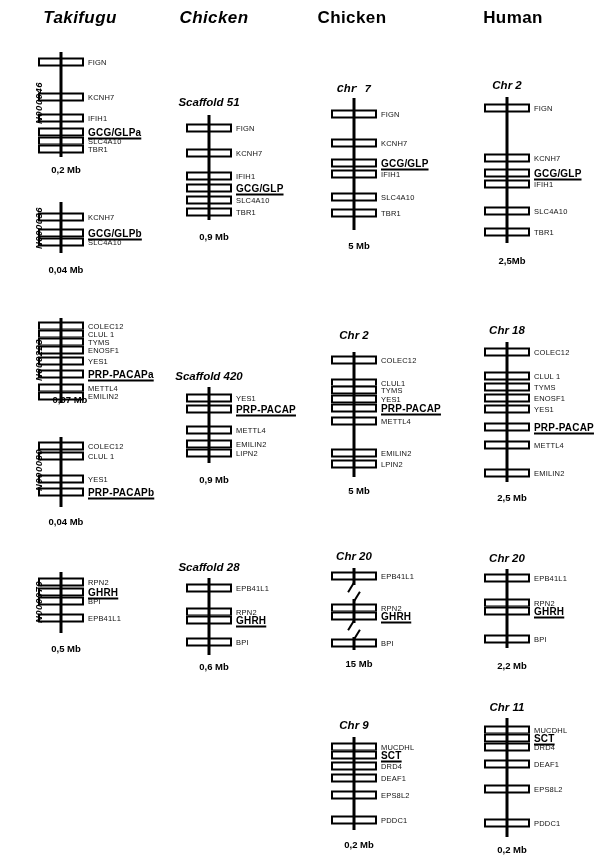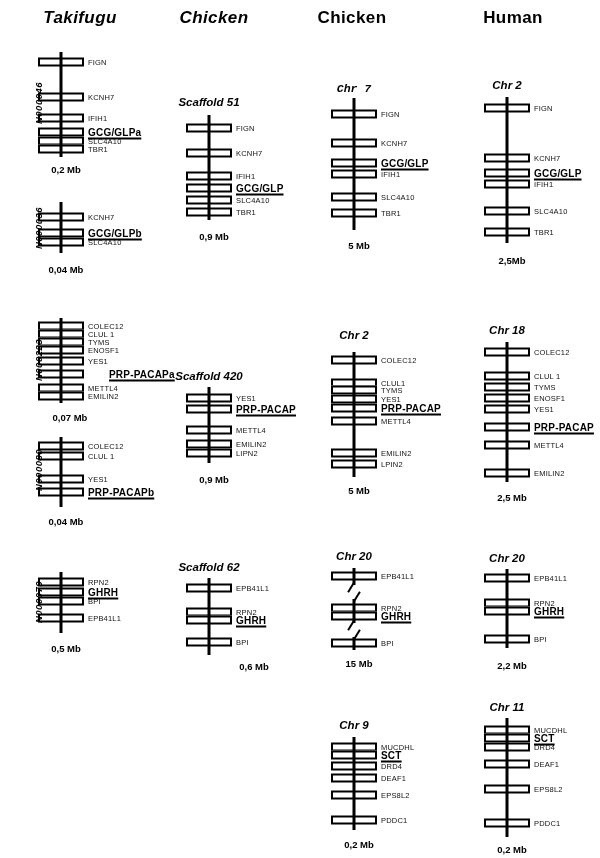--- a/index.html
+++ b/index.html
@@ -140,25 +140,25 @@
       <div class="gene-bar" style="left: 61px; top: 361px;"></div>
       <div class="gene-bar" style="left: 61px; top: 374px;"></div>
       <div class="gene-bar" style="left: 61px; top: 388px;"></div>
       <div class="gene-bar" style="left: 61px; top: 396px;"></div>
       <div class="chr-line" style="left: 61px; top: 318px; height: 85px;"></div>
       <div class="gene-lbl" style="left: 88px; top: 326px;">COLEC12</div>
       <div class="gene-lbl" style="left: 88px; top: 334px;">CLUL 1</div>
       <div class="gene-lbl" style="left: 88px; top: 342px;">TYMS</div>
       <div class="gene-lbl" style="left: 88px; top: 350px;">ENOSF1</div>
       <div class="gene-lbl" style="left: 88px; top: 361px;">YES1</div>
-      <div class="gene-lbl hl" style="left: 88px; top: 374px; margin-left: 21px;">PRP-PACAPa</div>
+      <div class="gene-lbl hl" style="left: 88px; top: 374px;">PRP-PACAPa</div>
       <div class="gene-lbl" style="left: 88px; top: 388px;">METTL4</div>
       <div class="gene-lbl" style="left: 88px; top: 396px;">EMILIN2</div>
       <div class="rot-label" style="left: 38px; top: 360px;">N000223</div>
-      <div class="scale-lbl" style="left: 66px; top: 412px; padding-left: 8px;">0,07 Mb</div>
+      <div class="scale-lbl" style="left: 66px; top: 394px; padding-left: 8px;">0,07 Mb</div>
     </div>
     <div>
       <div class="gene-bar" style="left: 61px; top: 446px;"></div>
       <div class="gene-bar" style="left: 61px; top: 456px;"></div>
       <div class="gene-bar" style="left: 61px; top: 479px;"></div>
       <div class="gene-bar" style="left: 61px; top: 492px;"></div>
       <div class="chr-line" style="left: 61px; top: 437px; height: 70px;"></div>
       <div class="gene-lbl" style="left: 88px; top: 446px;">COLEC12</div>
       <div class="gene-lbl" style="left: 88px; top: 456px;">CLUL 1</div>
       <div class="gene-lbl" style="left: 88px; top: 479px;">YES1</div>
@@ -239,22 +239,22 @@
     <div>
       <div class="gene-bar" style="left: 209px; top: 588px;"></div>
       <div class="gene-bar" style="left: 209px; top: 612px;"></div>
       <div class="gene-bar" style="left: 209px; top: 620px;"></div>
       <div class="gene-bar" style="left: 209px; top: 642px;"></div>
       <div class="chr-line" style="left: 209px; top: 578px; height: 77px;"></div>
       <div class="gene-lbl" style="left: 236px; top: 588px;">EPB41L1</div>
       <div class="gene-lbl" style="left: 236px; top: 612px;">RPN2</div>
       <div class="gene-lbl hl" style="left: 236px; top: 620px;">GHRH</div>
       <div class="gene-lbl" style="left: 236px; top: 642px;">BPI</div>
-      <div class="grp-title" style="left: 209px; top: 561px;">Scaffold 62</div>
-      <div class="scale-lbl" style="left: 214px; top: 661px; margin-left: 40px;">0,6 Mb</div>
+      <div class="grp-title" style="left: 209px; top: 561px;">Scaffold 28</div>
+      <div class="scale-lbl" style="left: 214px; top: 661px;">0,6 Mb</div>
     </div>
     <div>
       <div class="gene-bar" style="left: 354px; top: 576px;"></div>
       <div class="gene-bar" style="left: 354px; top: 608px;"></div>
       <div class="gene-bar" style="left: 354px; top: 616px;"></div>
       <div class="gene-bar" style="left: 354px; top: 643px;"></div>
       <div class="chr-line" style="left: 354px; top: 568px; height: 82px;"></div>
       <div class="brk" style="left: 354px; top: 592px;">
         <div class="gap"></div>
         <div class="s s1"></div>

